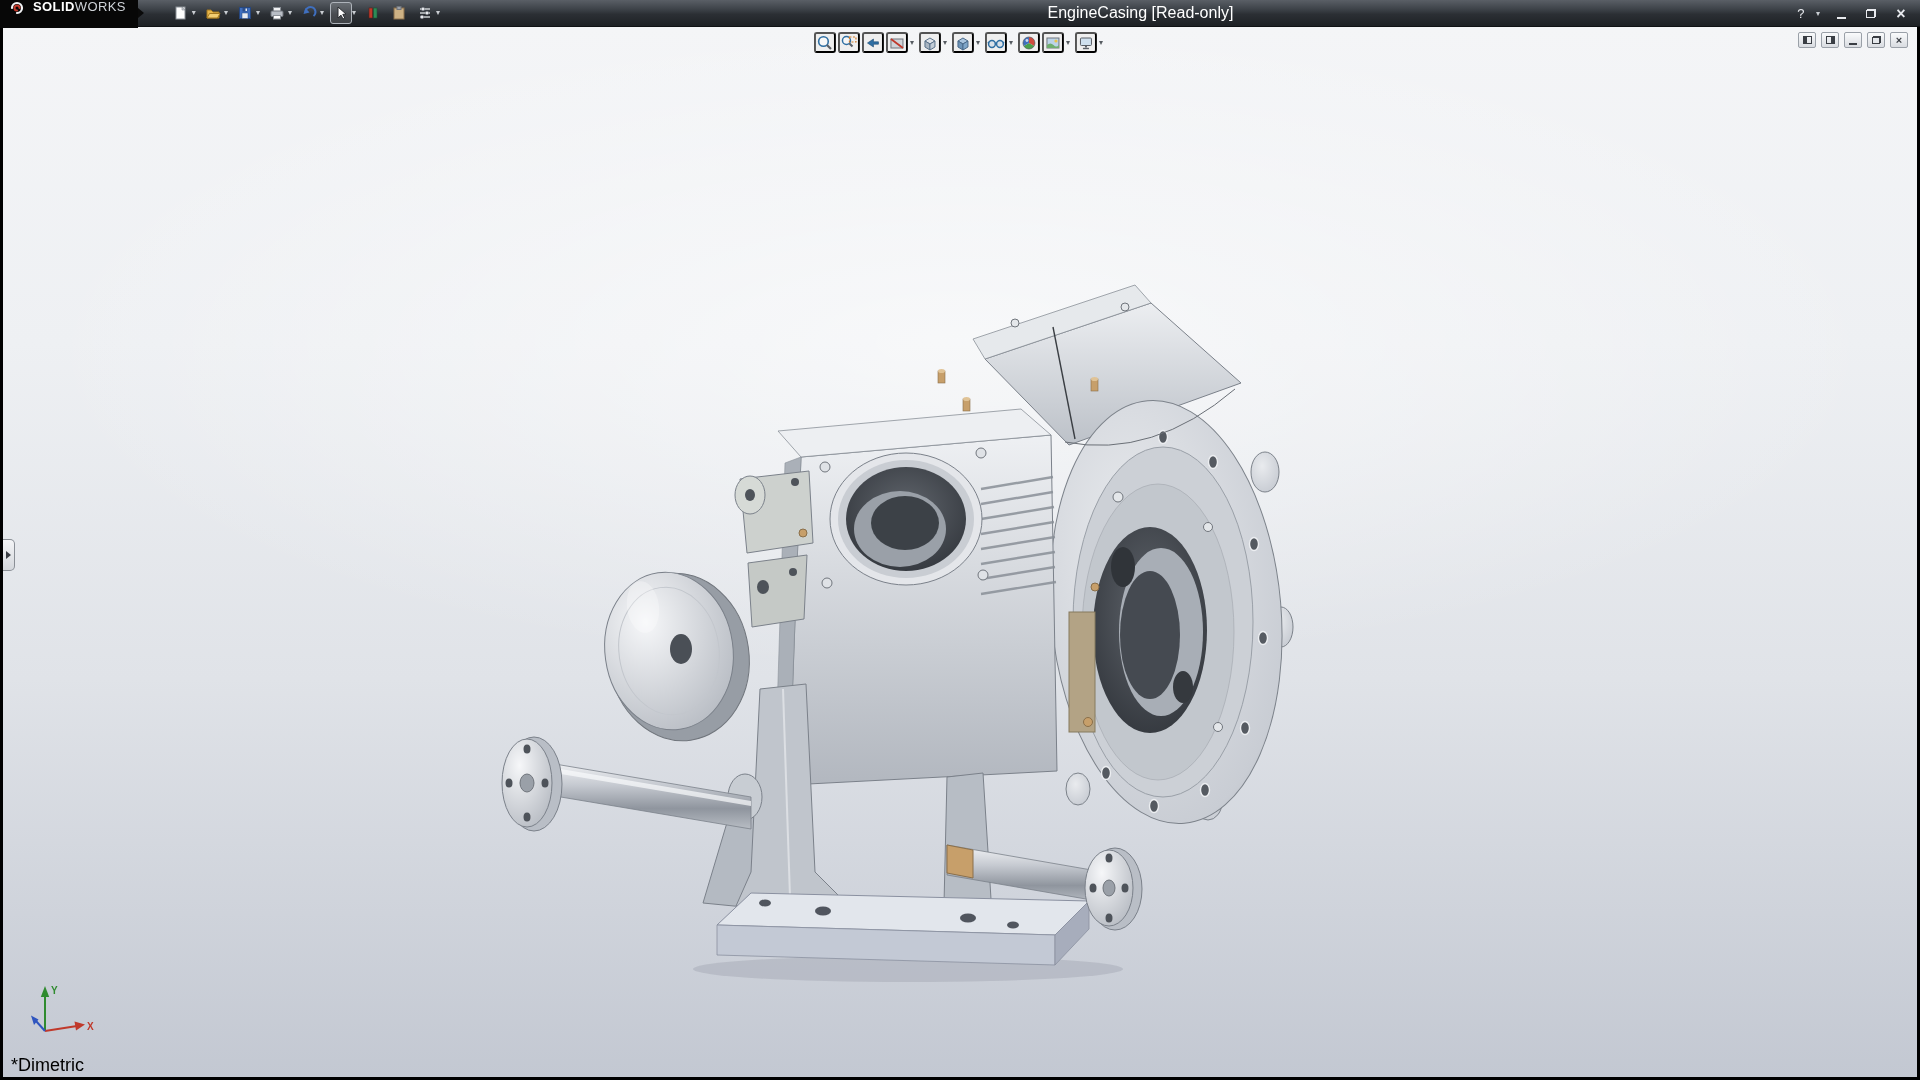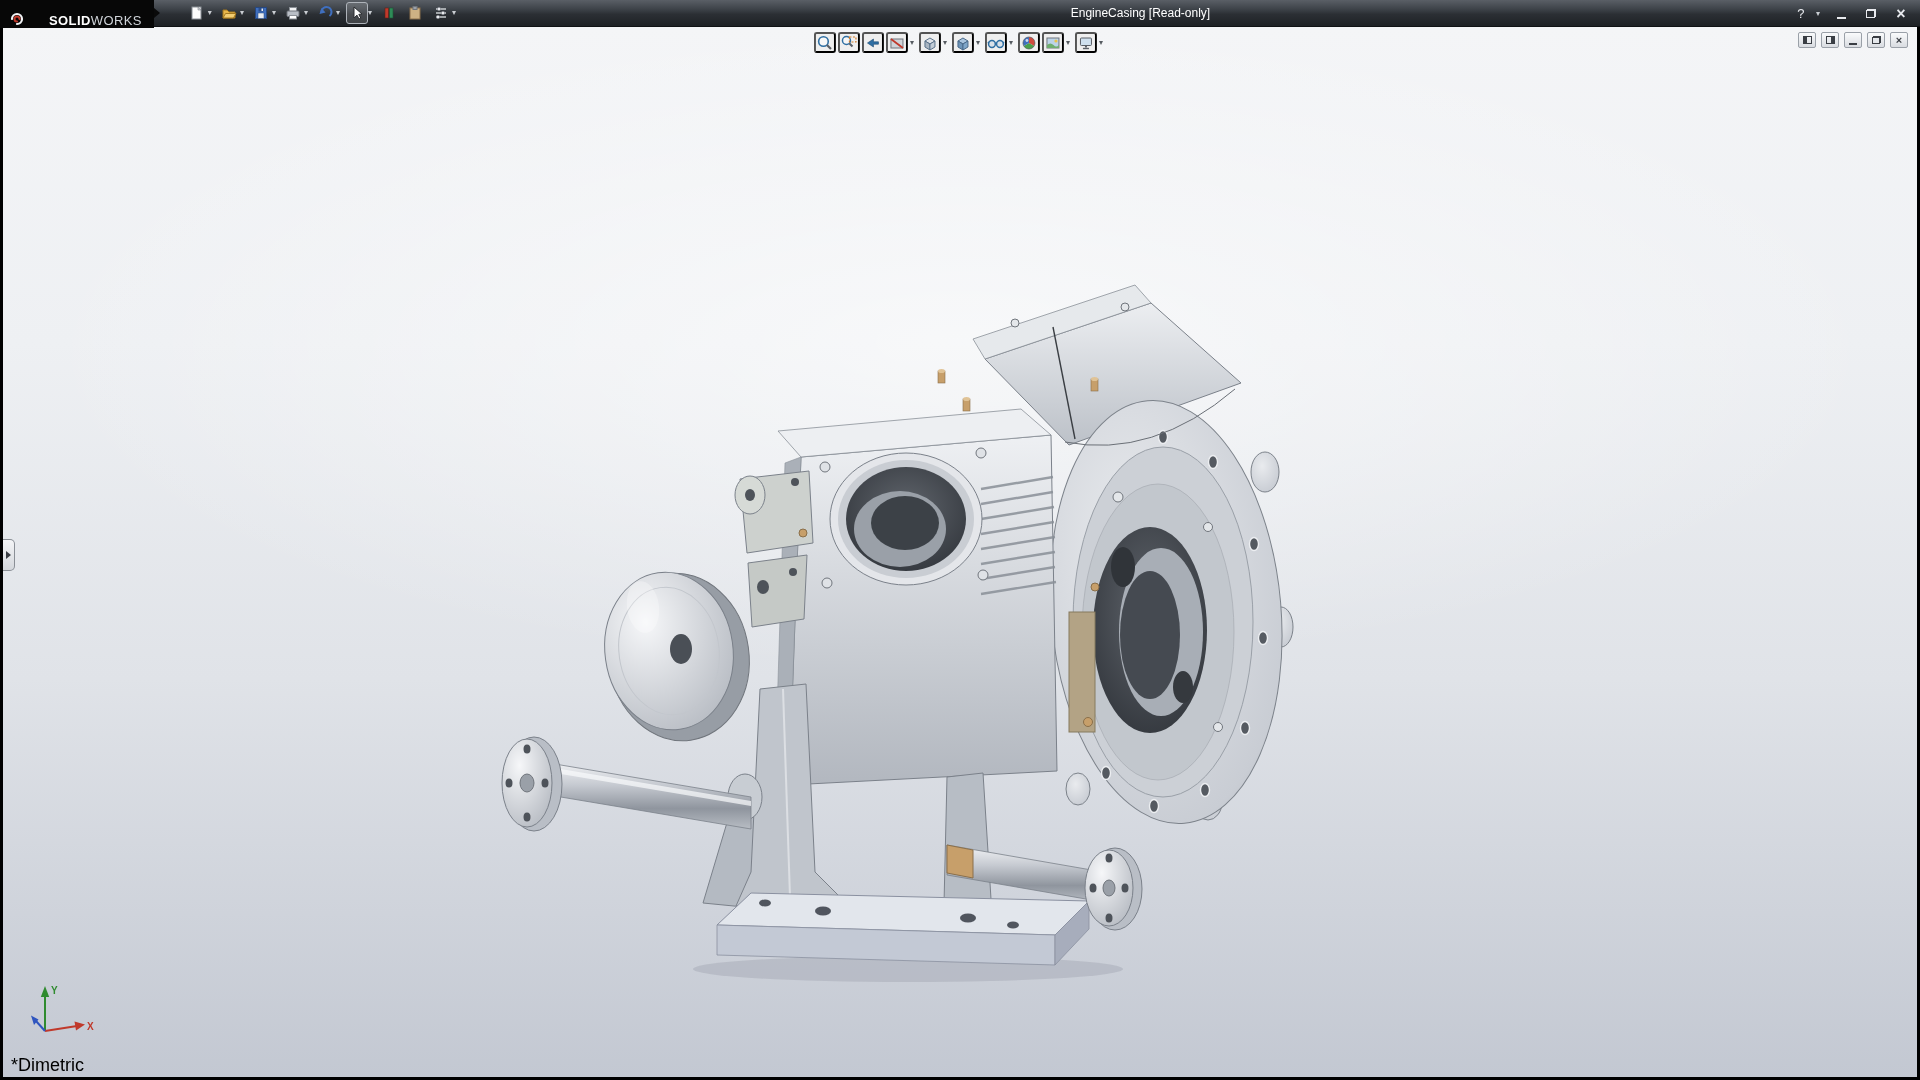--- a/index.html
+++ b/index.html
@@ -3,34 +3,34 @@
 <meta charset="utf-8">
 <style>
   * { margin:0; padding:0; box-sizing:border-box; }
   body { background:#000; font-family:"Liberation Sans","DejaVu Sans",sans-serif; }
   .window { position:relative; width:1920px; height:1080px; background:#000; overflow:hidden; }
 
   
   .titlebar { position:absolute; top:0; left:0; right:0; height:27px;
     background:linear-gradient(#5a5f66 0%, #3b4046 38%, #2b2f34 55%, #1e2125 100%);
     border-bottom:1px solid #101215; display:flex; align-items:center; color:#fff; z-index:30; }
-  .logo { height:29px; background:#070707; display:flex; align-items:flex-end; padding:0 12px 0 8px; gap:23px; }
+  .logo { height:29px; background:#070707; display:flex; align-items:flex-start; padding:0 12px 0 8px; gap:7px; }
   .brand { font-size:13px; letter-spacing:.4px; color:#fff; white-space:nowrap; }
   .brand .b1 { font-weight:bold; }
   .brand .b2 { font-weight:normal; color:#cfd3d8; }
   .menu-arrow { width:0; height:0; border-top:5px solid transparent; border-bottom:5px solid transparent;
     border-left:6px solid #0a0a0a; margin-right:8px; }
   .tb-icons { display:flex; align-items:center; margin-left:18px; }
   .tb-group { display:flex; align-items:center; margin-right:4px; }
   .tbi { width:22px; height:22px; display:flex; align-items:center; justify-content:center;
     background:transparent; border:1px solid transparent; border-radius:2px; cursor:default; }
   .tbi.sel { border:1px solid #aeb3ba; background:rgba(255,255,255,.14); border-radius:3px; }
   .tb-caret { font-size:8px; color:#c9cdd2; margin:0 2px 0 0; line-height:1; }
   .tbi svg { display:block; }
-  .title { position:absolute; left:59.4%; transform:translateX(-50%); font-size:12px; color:#fff; white-space:nowrap; }
+  .title { position:absolute; left:59.4%; transform:translateX(-50%); font-size:16px; color:#fff; white-space:nowrap; }
   .win-controls { position:absolute; right:10px; top:0; height:27px; display:flex; align-items:center; gap:12px; }
   .wc { display:flex; align-items:center; justify-content:center; width:18px; height:18px; color:#e8eaee; font-size:13px; }
   .wc .bar { width:9px; height:2px; background:#e8eaee; margin-top:8px; }
   .ic-restore { position:relative; width:10px; height:9px; }
   .ic-restore:before { content:""; position:absolute; right:0; top:0; width:7px; height:6px; border:1px solid #e8eaee; }
   .ic-restore:after { content:""; position:absolute; left:0; bottom:0; width:7px; height:6px; border:1px solid #e8eaee; background:#2b2f34; }
   .help-caret { font-size:8px; color:#c9cdd2; margin-left:-6px; }
 
   
   .viewport { position:absolute; top:27px; left:3px; right:3px; bottom:3px;

